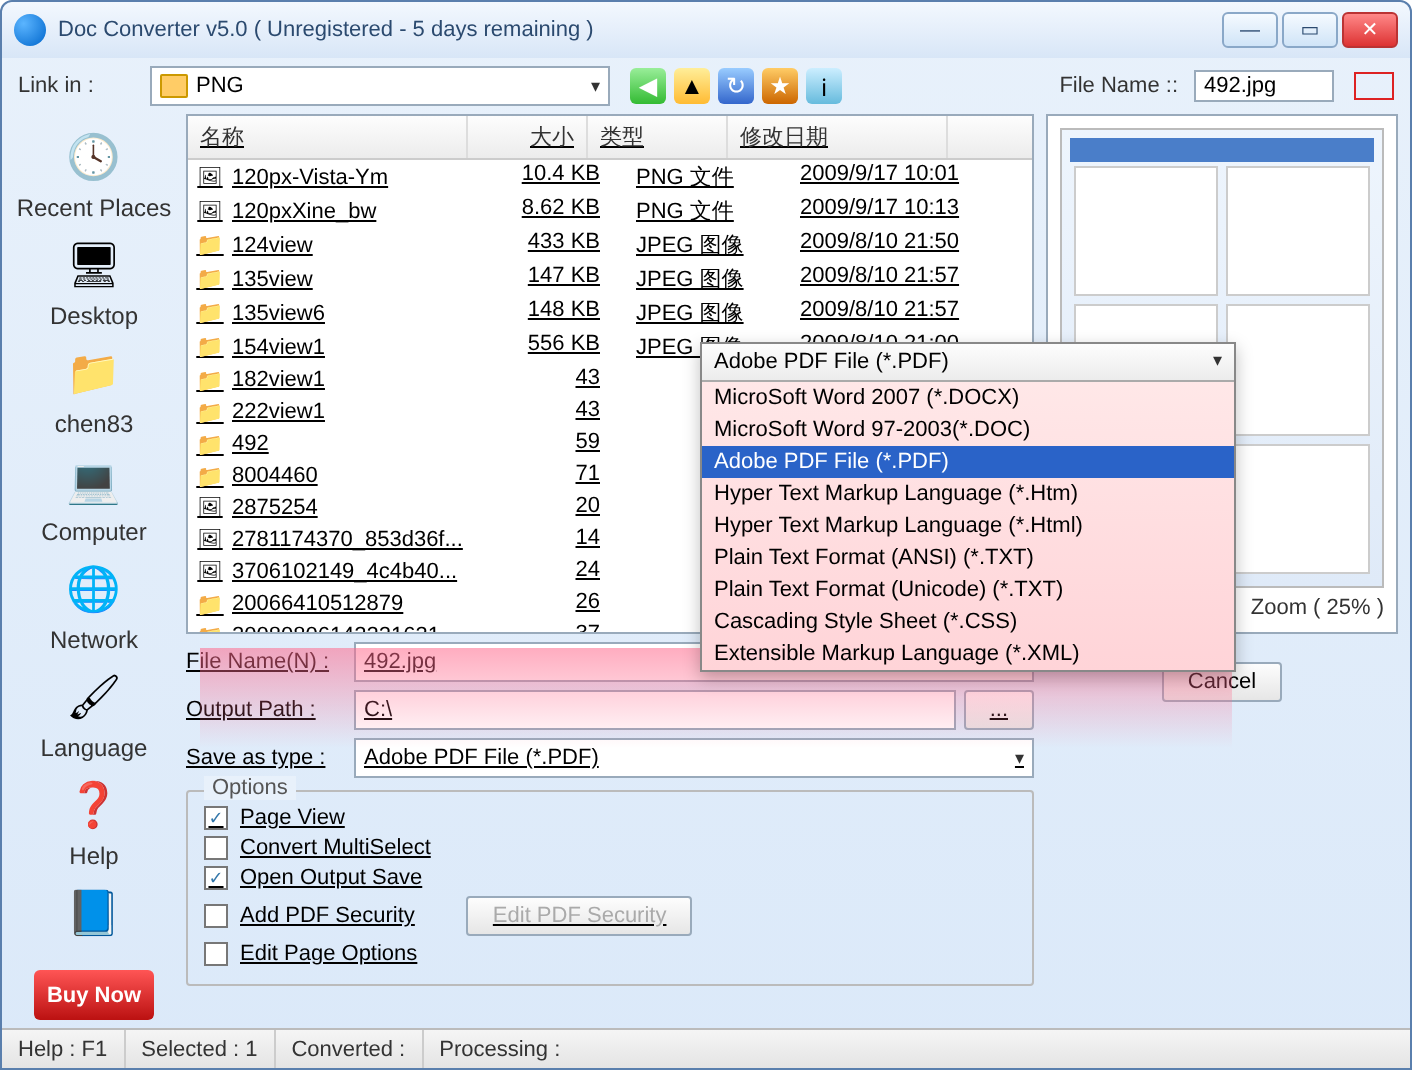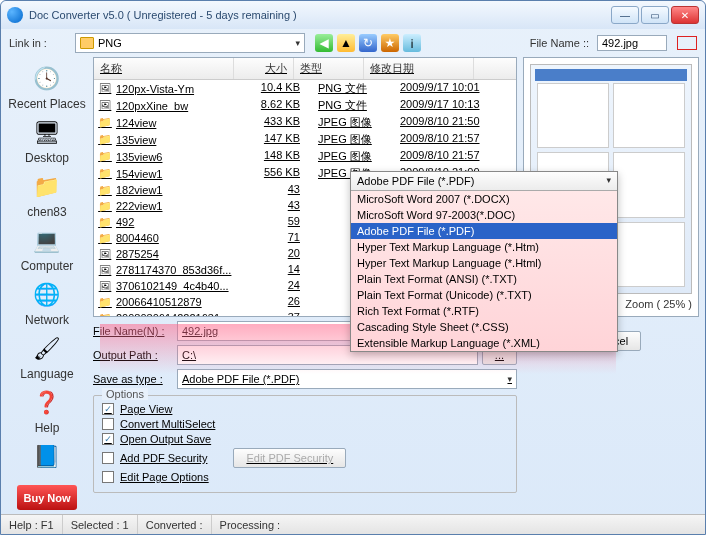--- a/index.html
+++ b/index.html
@@ -370,17 +370,16 @@
     <span class="combo-arrow">▾</span>
   </div>
   <div id="dd-body">
       <div class="dd-item">MicroSoft Word 2007 (*.DOCX)</div>
       <div class="dd-item">MicroSoft Word 97-2003(*.DOC)</div>
       <div class="dd-item hi">Adobe PDF File (*.PDF)</div>
       <div class="dd-item">Hyper Text Markup Language (*.Htm)</div>
       <div class="dd-item">Hyper Text Markup Language (*.Html)</div>
       <div class="dd-item">Plain Text Format (ANSI) (*.TXT)</div>
       <div class="dd-item">Plain Text Format (Unicode) (*.TXT)</div>
-      <div class="dd-item">Rich Text Format (*.RTF)</div>
       <div class="dd-item">Cascading Style Sheet (*.CSS)</div>
       <div class="dd-item">Extensible Markup Language (*.XML)</div>
     </div>
 </div>
 
 </body></html>

